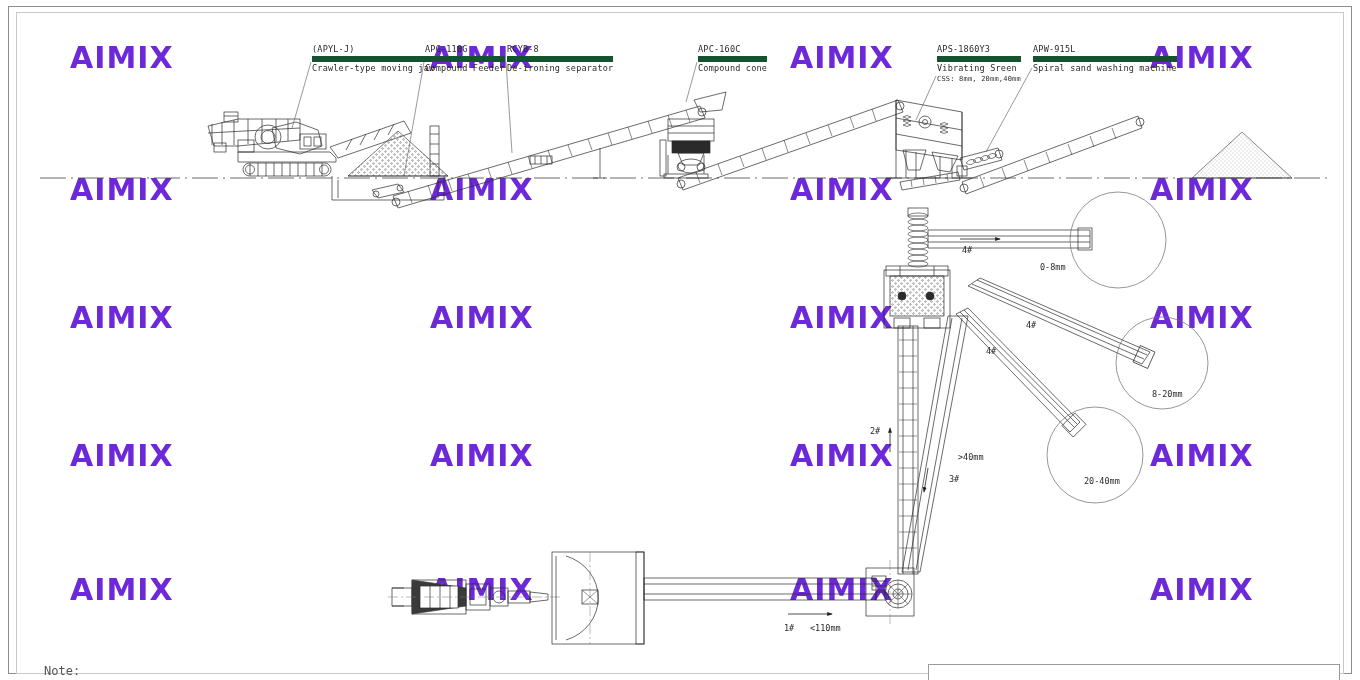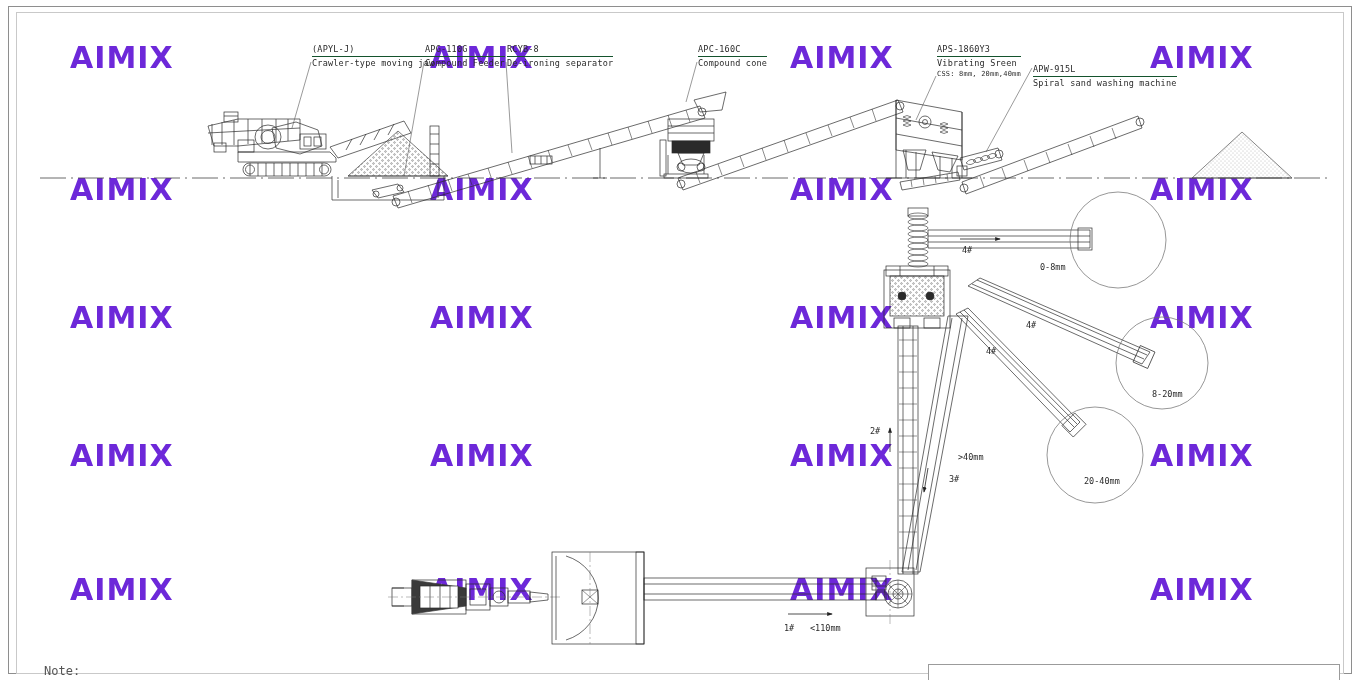--- a/index.html
+++ b/index.html
@@ -18,21 +18,21 @@
   
   .wm{position:absolute;font-family:"DejaVu Sans","Liberation Sans",sans-serif;
       font-weight:700;font-size:30px;letter-spacing:1px;color:#6d28d9;
       user-select:none;white-space:nowrap;}
 
   
   .svgwrap{position:absolute;left:0;top:0;width:1360px;height:680px;
            pointer-events:none;}
   .lbl{position:absolute;font-size:8.5px;line-height:11px;color:#2a2a2a;
        white-space:nowrap;letter-spacing:.2px;}
-  .lbl .code{display:block;border-bottom:1px solid #14532d;padding-bottom:1px;}
+  .lbl .code{display:block;border-bottom:6px solid #14532d;padding-bottom:1px;}
   .lbl .nm{display:block;padding-top:1px;}
   .lbl .sub{display:block;font-size:7px;}
   .tag{position:absolute;font-size:8.5px;color:#2a2a2a;white-space:nowrap;}
   .note{position:absolute;left:44px;top:664px;font-size:12px;color:#555;}
 
   
   .titleblock{position:absolute;left:928px;top:664px;width:412px;height:40px;
       border:1px solid #9b9b9b;background:#fff;box-sizing:border-box;}
 </style>
 </head>
@@ -459,21 +459,21 @@
     <span class="code">APC-160C</span>
     <span class="nm">Compound cone</span>
   </div>
 
   <div class="lbl" style="left:937px; top:44px;">
     <span class="code">APS-1860Y3</span>
     <span class="nm">Vibrating Sreen</span>
     <span class="sub">CSS: 8mm, 20mm,40mm</span>
   </div>
 
-  <div class="lbl" style="left:1033px; top:44px;margin-top:20px;">
+  <div class="lbl" style="left:1033px; top:44px;">
     <span class="code">APW-915L</span>
     <span class="nm">Spiral sand washing machine</span>
   </div>
 
   <div class="tag" style="left:784px; top:623px;">1#</div>
   <div class="tag" style="left:810px; top:623px;">&lt;110mm</div>
 
   <div class="tag" style="left:870px; top:426px;">2#</div>
 
   <div class="tag" style="left:949px; top:474px;">3#</div>

